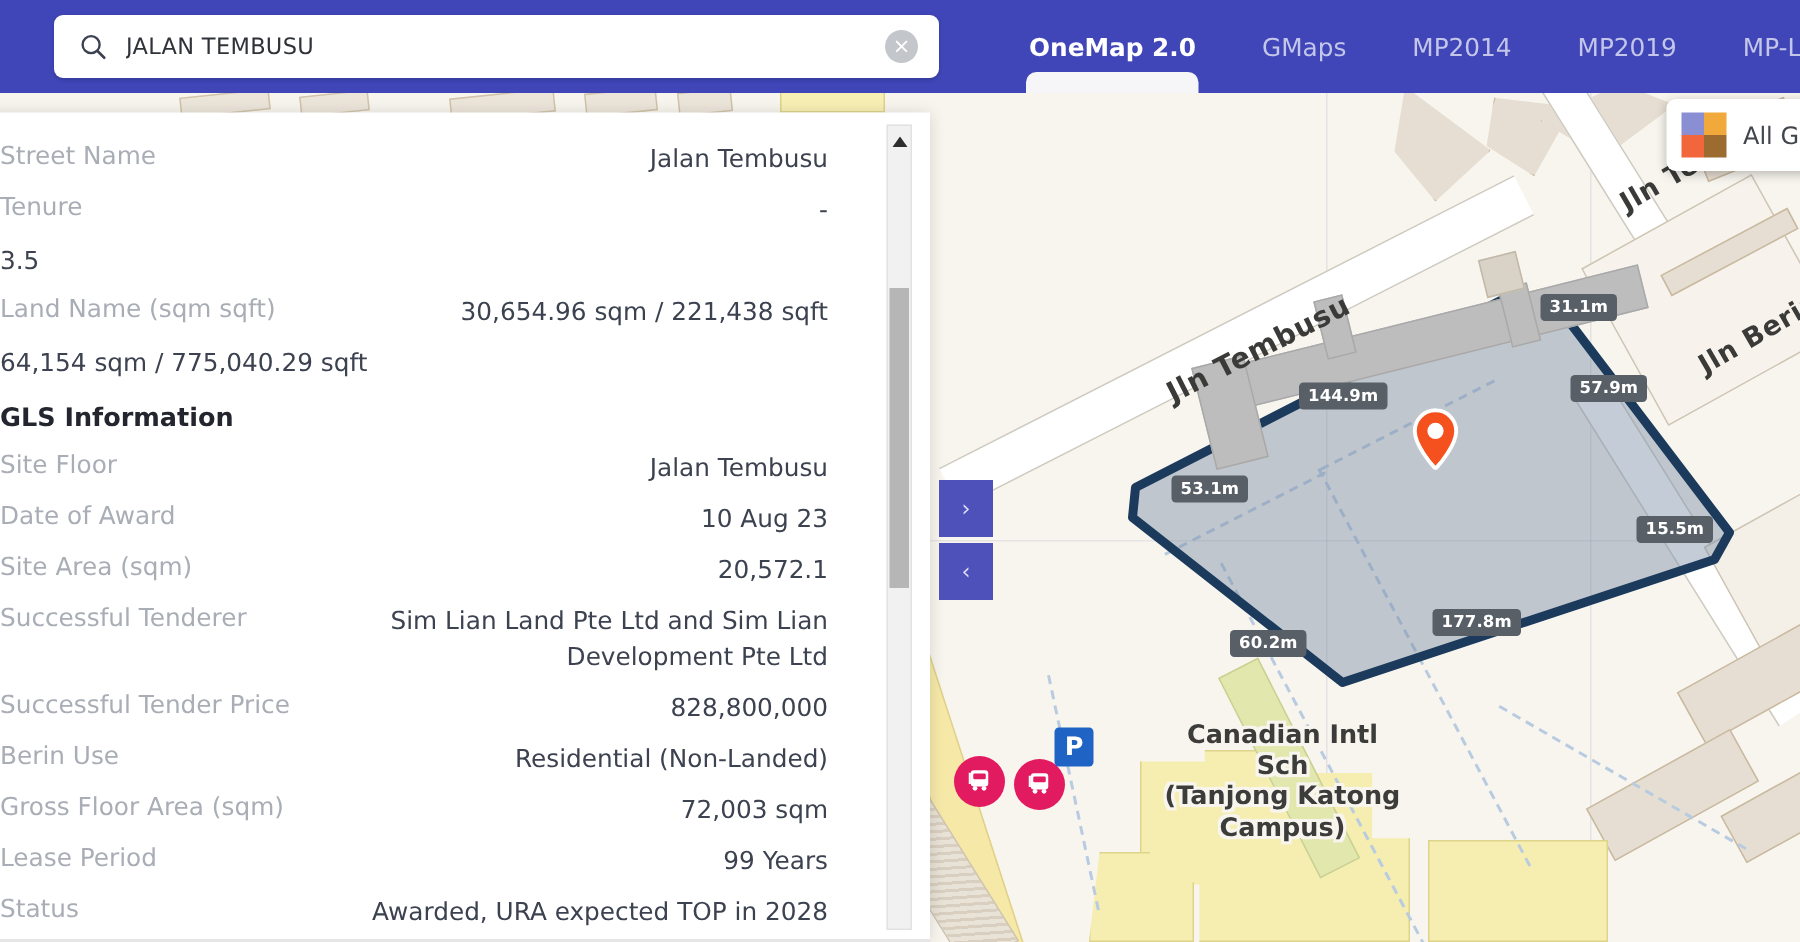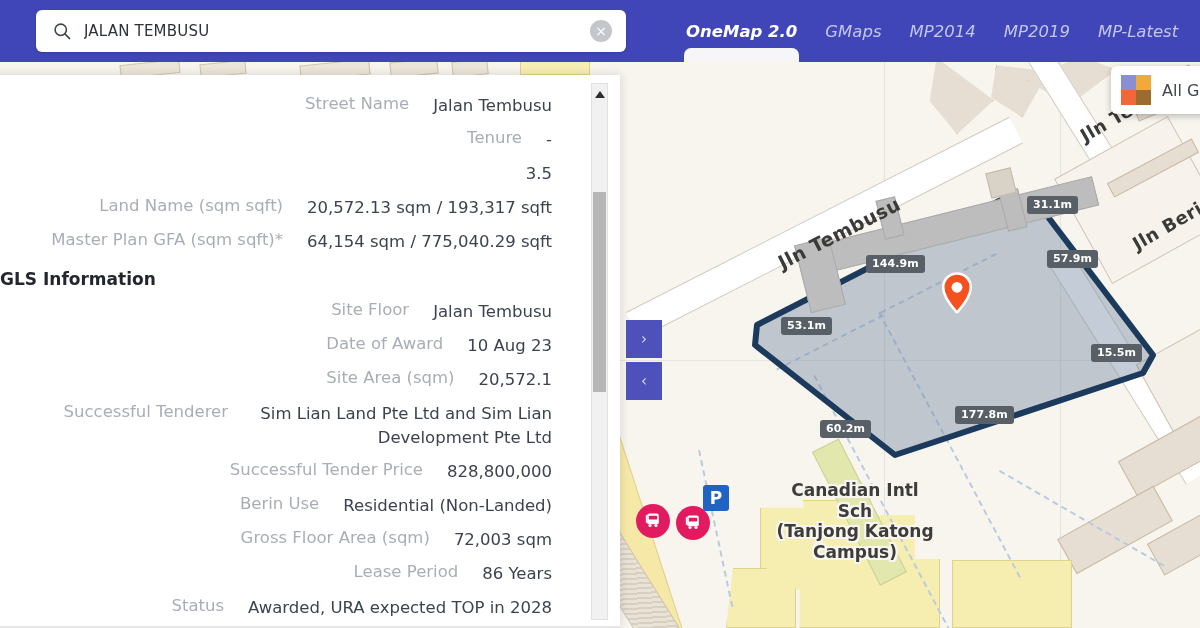--- a/index.html
+++ b/index.html
@@ -177,23 +177,22 @@
     border: 0;
     color: #fff;
     font-size: 14px; line-height: 1;
     display: flex; align-items: center; justify-content: center;
     cursor: pointer;
     font-family: "DejaVu Sans", sans-serif;
   }
   #navmenu {
     position: absolute; left: 672px; top: 0; right: 0; height: 62px;
     display: flex; align-items: center;
-    gap: 0;
+    gap: 16px;
     overflow: hidden;
-    font-style: italic;
   }
   .nav-item {
     position: relative;
     height: 62px;
     display: flex; align-items: center;
     padding: 0 14px;
     font-family: "DejaVu Sans", sans-serif;
     font-size: 16.5px;
     color: #c3c6e9;
     white-space: nowrap;
@@ -223,21 +222,21 @@
     overflow: hidden;
   }
   #panel-scrollarea {
     position: absolute;
     left: 0; top: 0; right: 46px; bottom: 0;
     padding: 14px 22px 0 68px;
   }
   .row {
     display: flex;
     align-items: flex-start;
-    justify-content: flex-end;
+    justify-content: space-between;
     gap: 24px;
     min-height: 34px;
     padding: 5px 0;
   }
   .row .label {
     font-family: "DejaVu Sans", sans-serif;
     font-size: 16.5px;
     color: #a9adb6;
     white-space: nowrap;
     flex: none;
@@ -461,24 +460,23 @@
       </div>
       <div class="row">
         <span class="label">Tenure</span>
         <span class="value">-</span>
       </div>
       <div class="row">
         <span class="value">3.5</span>
       </div>
       <div class="row">
         <span class="label">Land Name (sqm sqft)</span>
-        <span class="value">20,572.13 sqm / 193,317 sqft</span>
-      </div>
-      <div class="row">
-        <span class="label">Master Plan GFA (sqm sqft)*</span>
+        <span class="value">30,654.96 sqm / 221,438 sqft</span>
+      </div>
+      <div class="row">
         <span class="value">64,154 sqm / 775,040.29 sqft</span>
       </div>
 
       <div class="section-title">GLS Information</div>
 
       <div class="row">
         <span class="label">Site Floor</span>
         <span class="value">Jalan Tembusu</span>
       </div>
       <div class="row">
@@ -500,21 +498,21 @@
       <div class="row">
         <span class="label">Berin Use</span>
         <span class="value">Residential (Non-Landed)</span>
       </div>
       <div class="row">
         <span class="label">Gross Floor Area (sqm)</span>
         <span class="value">72,003 sqm</span>
       </div>
       <div class="row">
         <span class="label">Lease Period</span>
-        <span class="value">86 Years</span>
+        <span class="value">99 Years</span>
       </div>
       <div class="row">
         <span class="label">Status</span>
         <span class="value">Awarded, URA expected TOP in 2028</span>
       </div>
 
       <div class="footnote">*refers to Master Plan Permissisble GFA (subject to relevant authority approval).</div>
     </div>
 
     <div id="panel-scrollbar">

